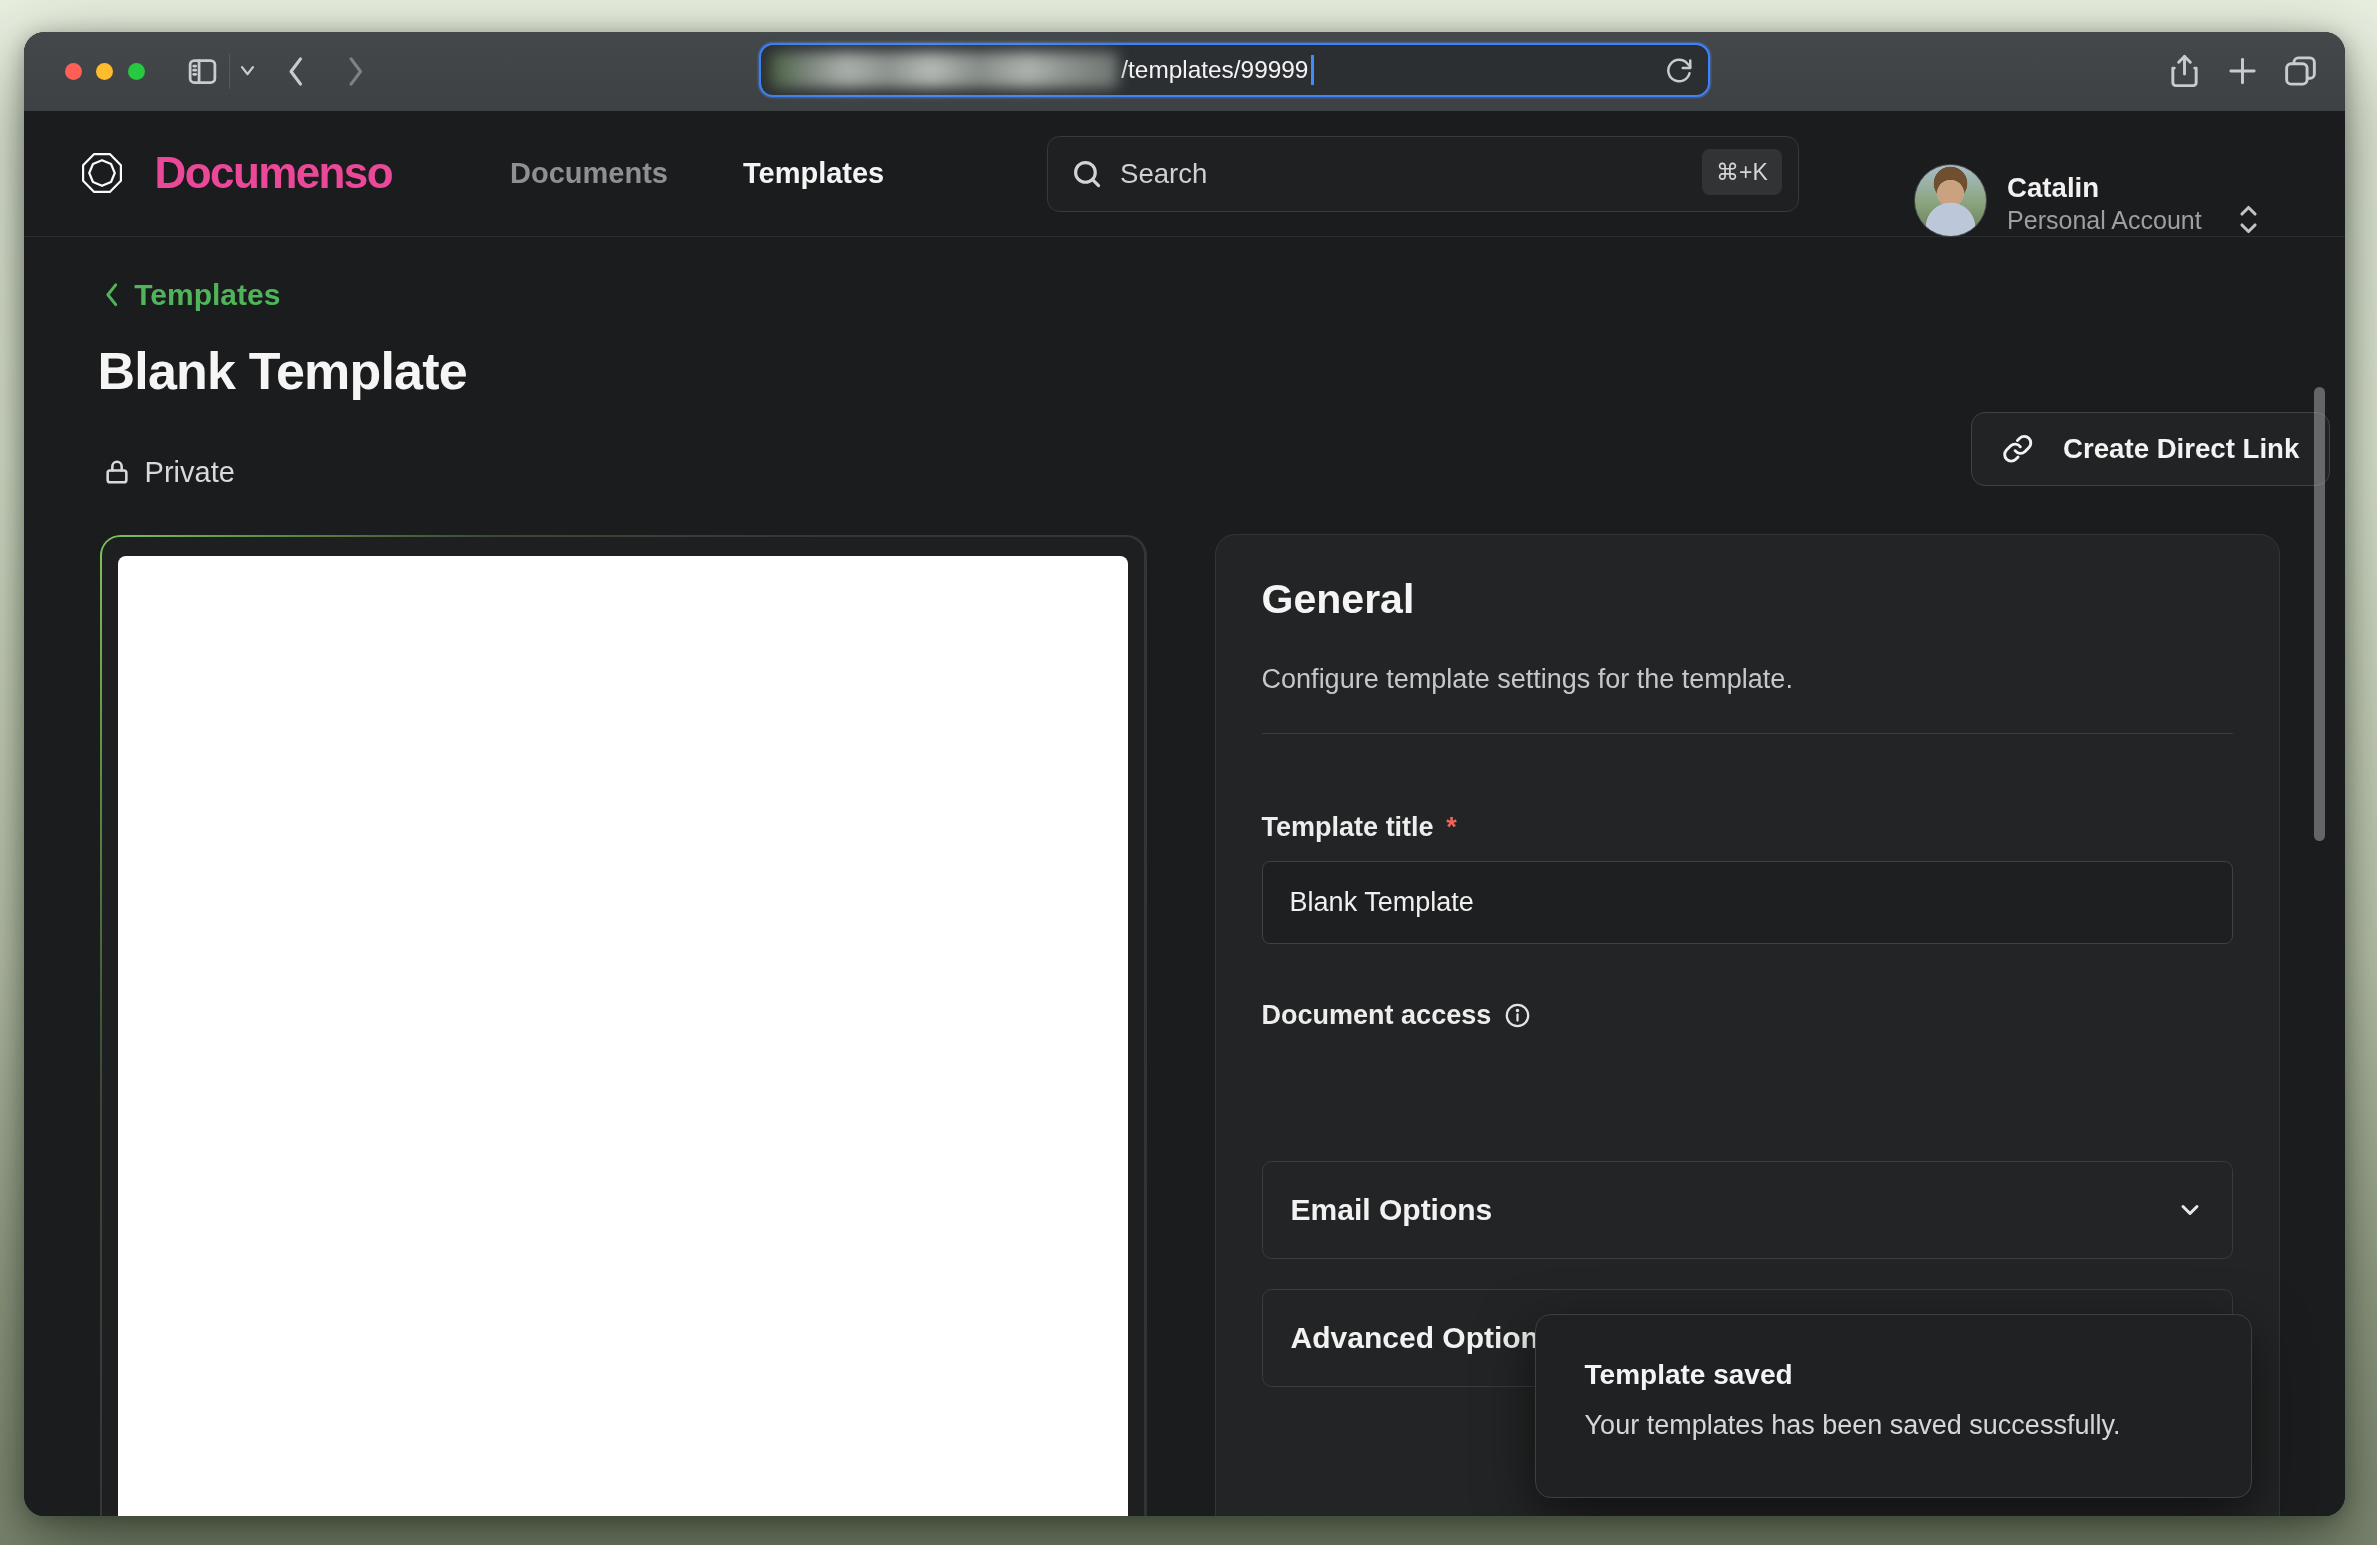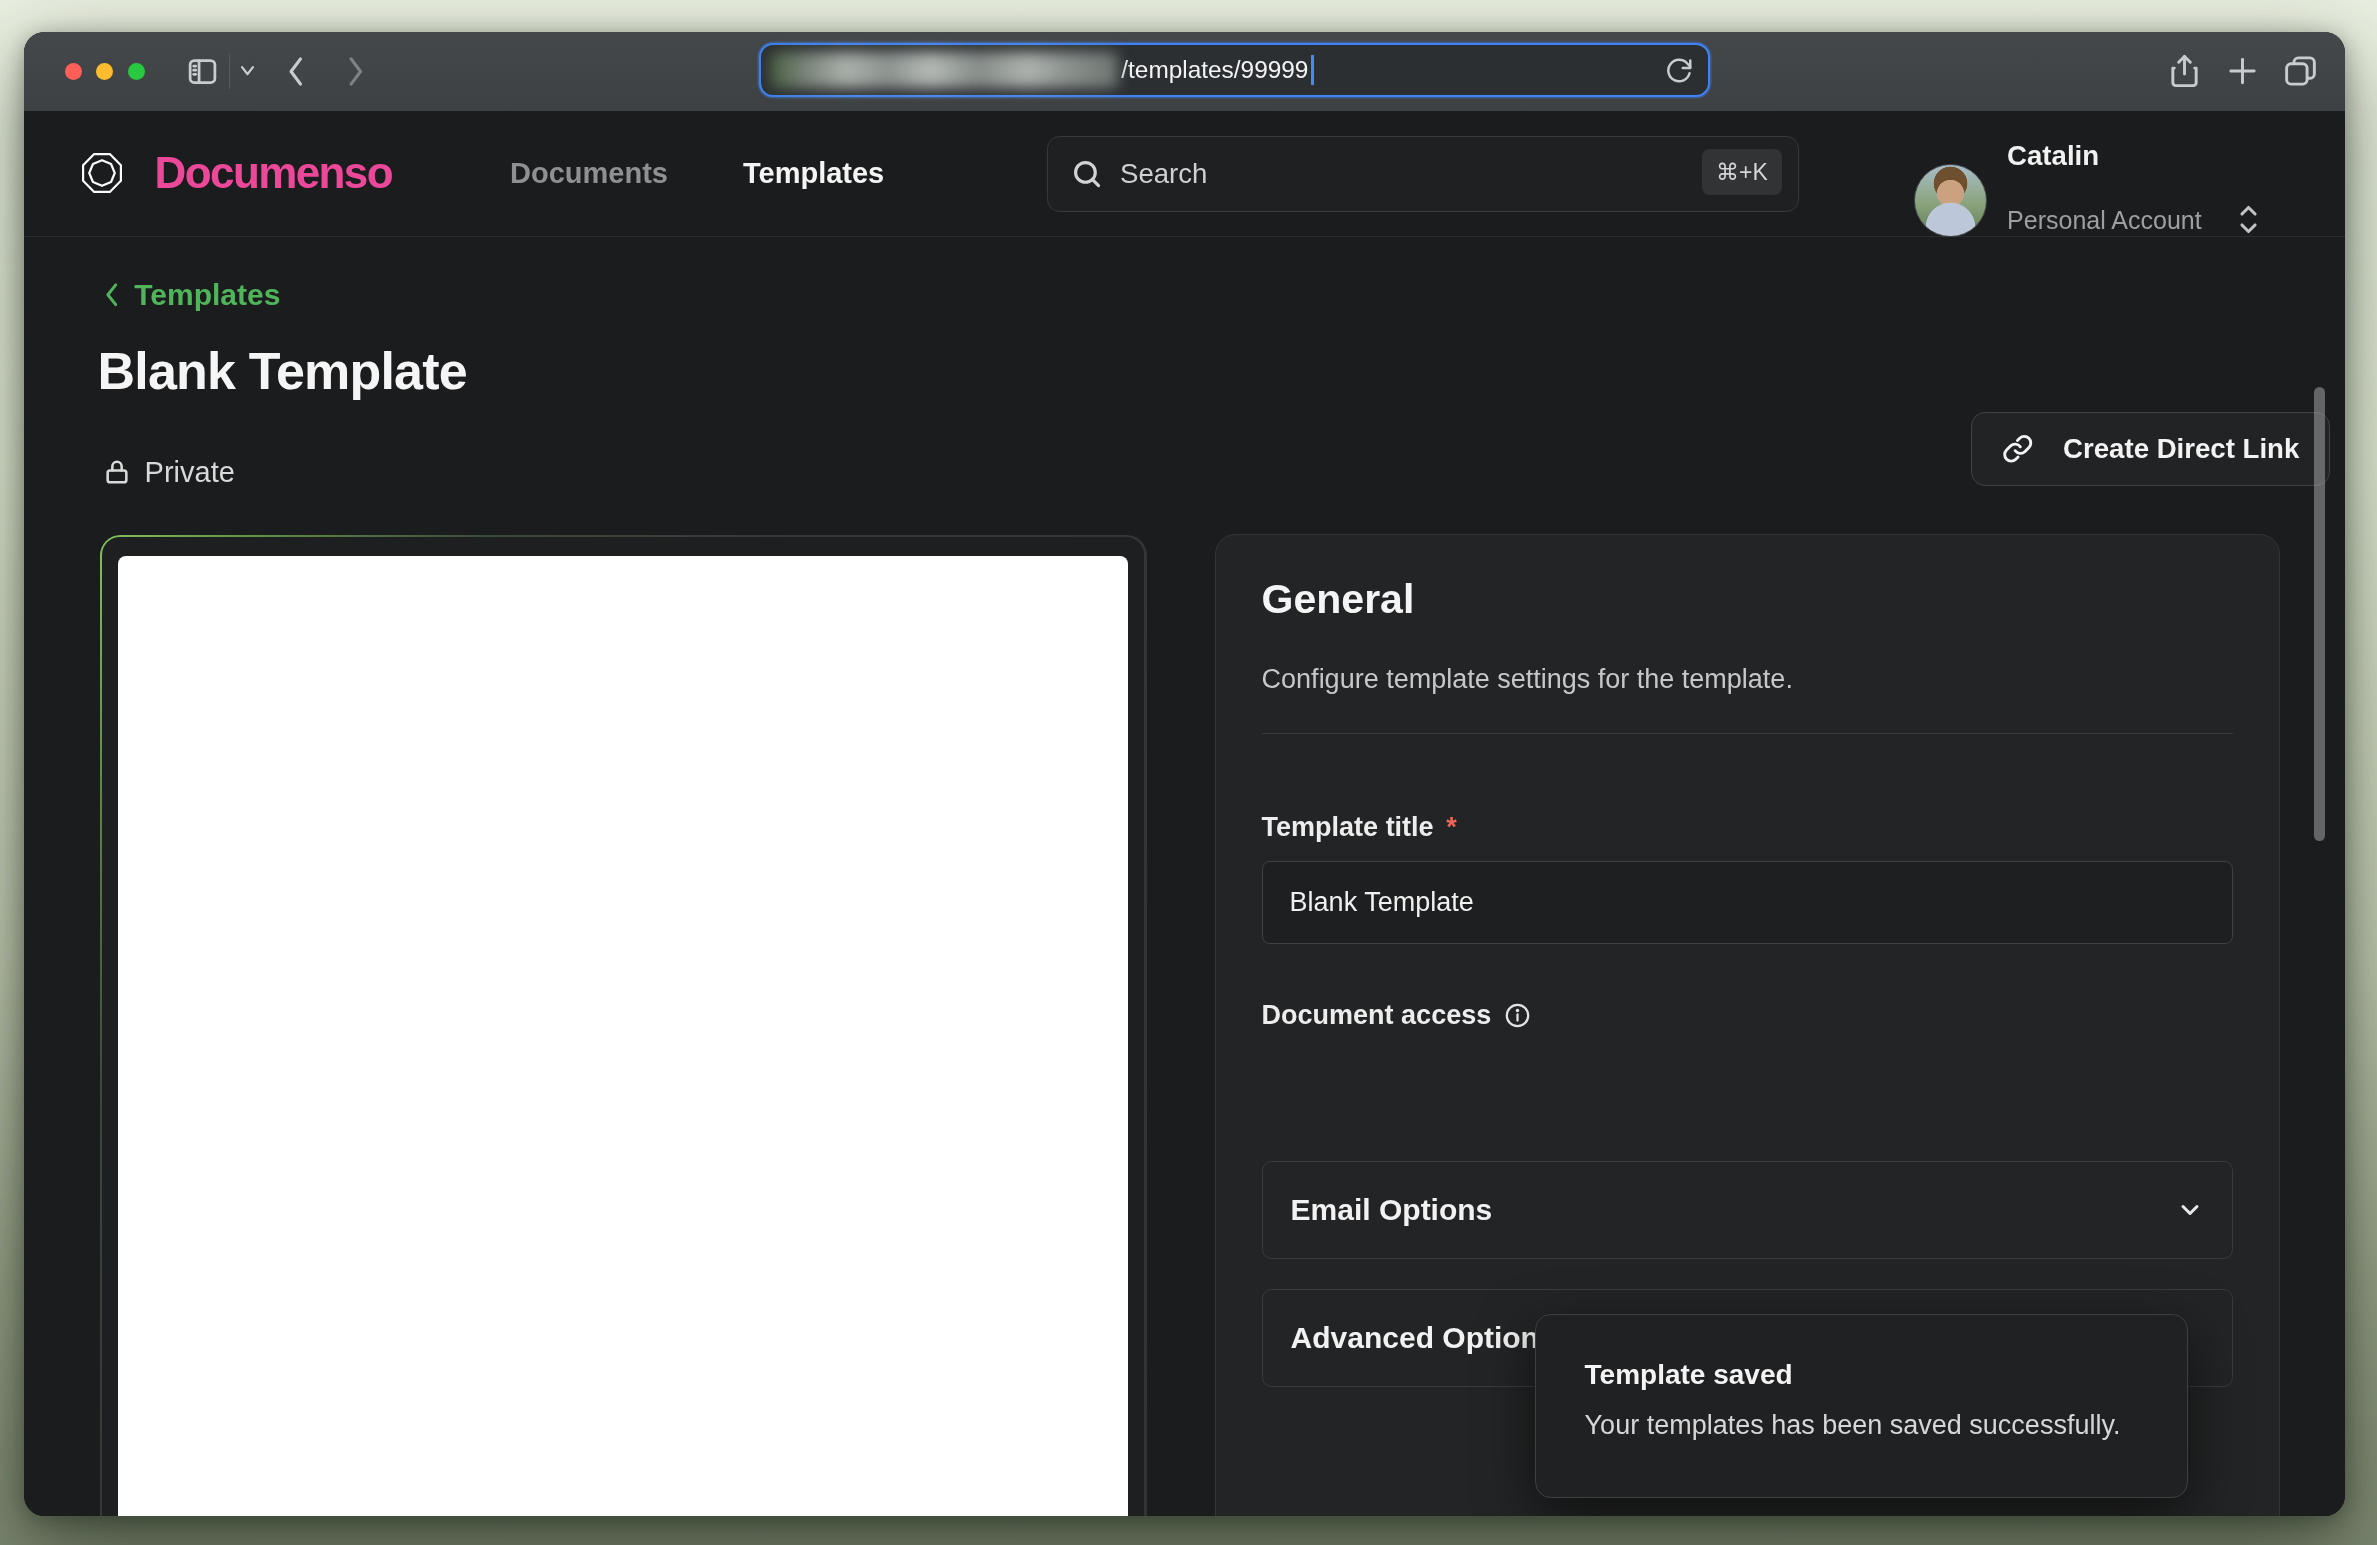--- a/index.html
+++ b/index.html
@@ -57,21 +57,21 @@
   .account{position:absolute;left:1890px;top:0;height:126px;display:flex;align-items:flex-end;gap:20.5px;color:#f1f1f1;}
   .avatar{
     width:71px;height:71px;border-radius:50%;border:1.6px solid #4a4b4c;flex:0 0 auto;
     background:
       radial-gradient(circle at 50% 88%, #bcc8da 0 34%, rgba(0,0,0,0) 35%),
       radial-gradient(circle at 50% 40%, #caa280 0 24%, rgba(0,0,0,0) 25%),
       radial-gradient(circle at 50% 26%, #6e4f30 0 26%, rgba(0,0,0,0) 27%),
       linear-gradient(180deg,#a8bdc9 0%,#8aa37c 55%,#5f7b54 100%);
   }
   .acc-name{font-size:27.6px;font-weight:700;line-height:1.2;}
-  .acc-type{font-size:25px;color:#9e9fa0;line-height:1.3;margin-top:32px;}
+  .acc-type{font-size:25px;color:#9e9fa0;line-height:1.3;}
 
   
   .breadcrumb{left:76px;top:167px;display:flex;align-items:center;gap:11px;color:#50b45a;font-size:30px;font-weight:600;}
   .pagetitle{left:74px;top:230px;color:#f5f5f5;font-size:52px;font-weight:700;letter-spacing:-0.8px;}
   .private{left:79px;top:345px;display:flex;align-items:center;gap:14px;color:#d9d9d9;font-size:29px;}
   .btn-direct{
     left:1947px;top:301px;height:74px;border-radius:14px;border:1.6px solid #414243;background:#222324;
     display:flex;align-items:center;gap:30px;padding:0 30px;color:#f3f3f3;font-size:27.6px;font-weight:600;box-sizing:border-box;
   }
 
@@ -99,21 +99,21 @@
   .text-input{padding:0 27px;font-family:inherit;outline:none;}
   .select{display:flex;align-items:center;padding:0 27px;justify-content:space-between;color:#ededed;}
   .collapse{
     position:absolute;left:46px;right:46px;height:98px;border-radius:9.5px;border:1.6px solid #3a3b3c;background:#232425;
     display:flex;align-items:center;justify-content:space-between;padding:0 28px;box-sizing:border-box;
     color:#f2f2f2;font-size:30px;font-weight:700;
   }
 
   
   .toast{
-    left:1511px;top:1203px;width:653px;height:184px;border-radius:15.8px;background:#202122;border:1.6px solid #3e3f40;
+    left:1511px;top:1203px;width:717px;height:184px;border-radius:15.8px;background:#202122;border:1.6px solid #3e3f40;
     box-shadow:0 19px 55px rgba(0,0,0,.55);z-index:60;box-sizing:border-box;
   }
   .toast .t-title{position:absolute;left:49px;top:44px;font-size:28px;font-weight:700;color:#f4f4f4;}
   .toast .t-msg{position:absolute;left:49px;top:95px;font-size:27px;color:#d6d6d7;}
 
   .scrollthumb{left:2290px;top:276px;width:11.8px;height:454px;border-radius:6.3px;background:rgba(160,162,164,.55);}
 </style>
 </head>
 <body>
 

